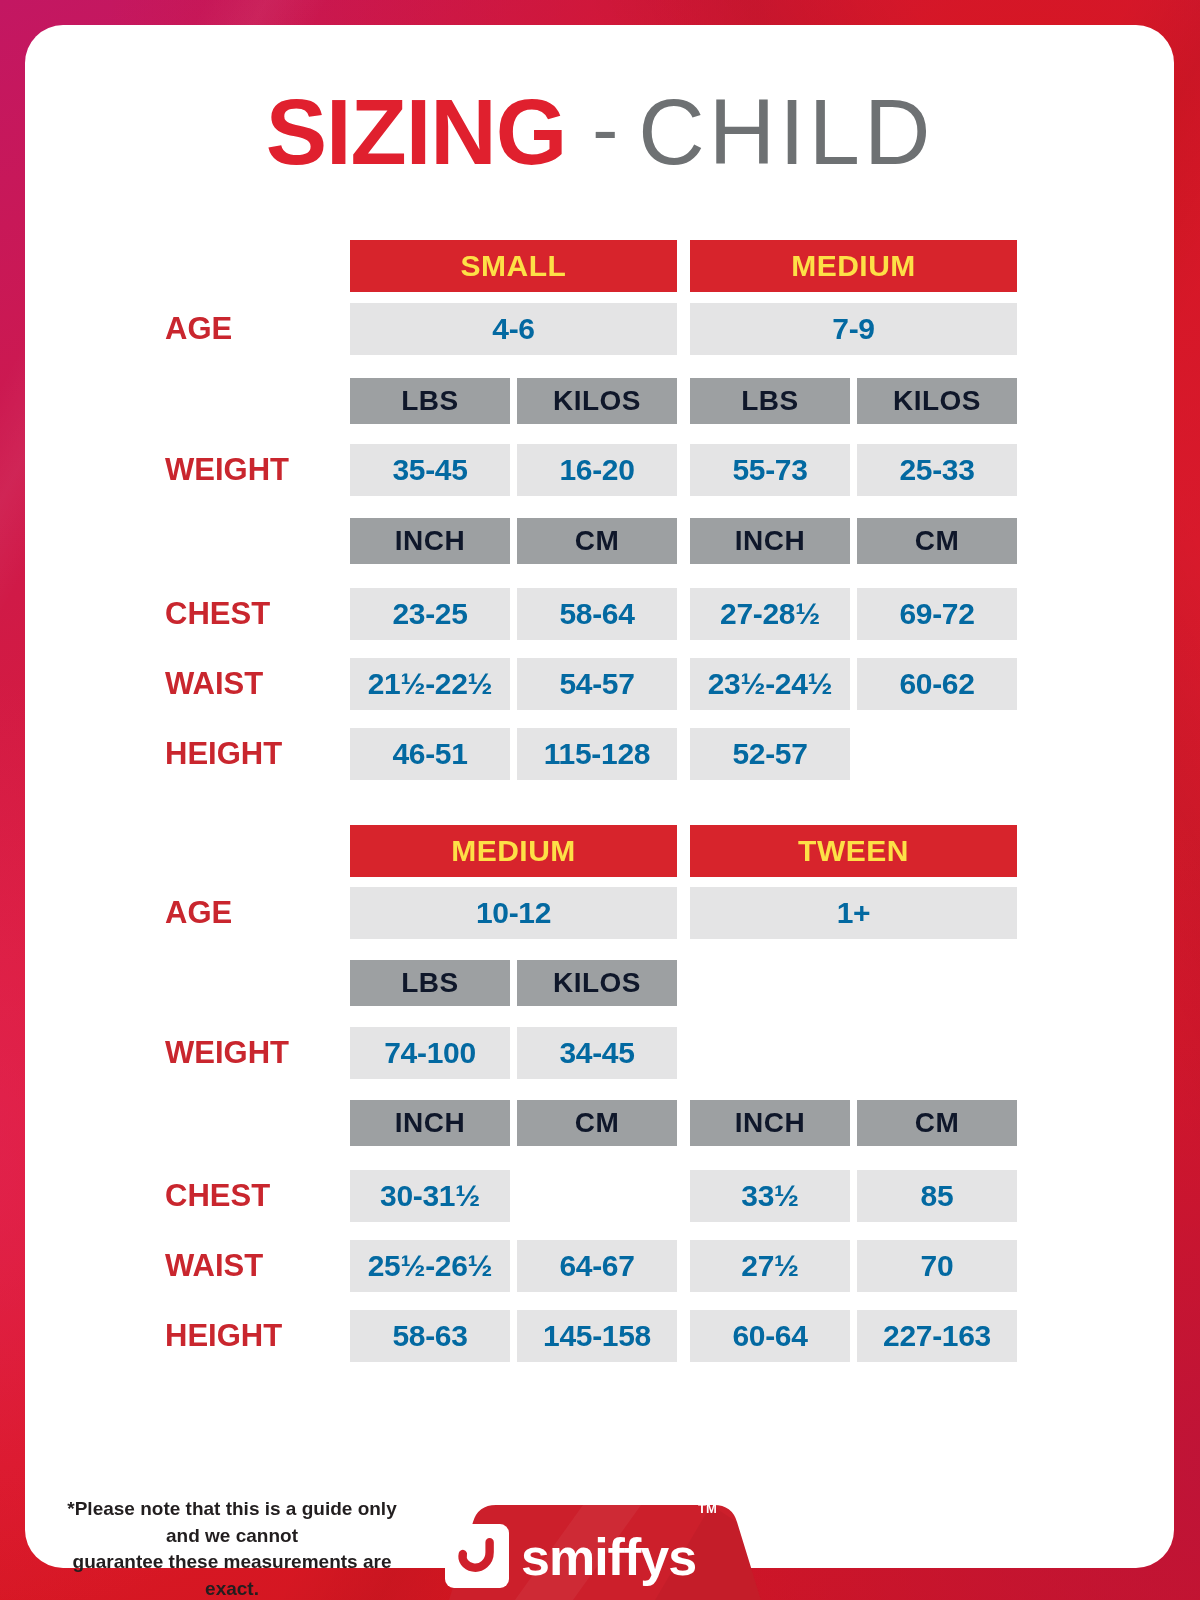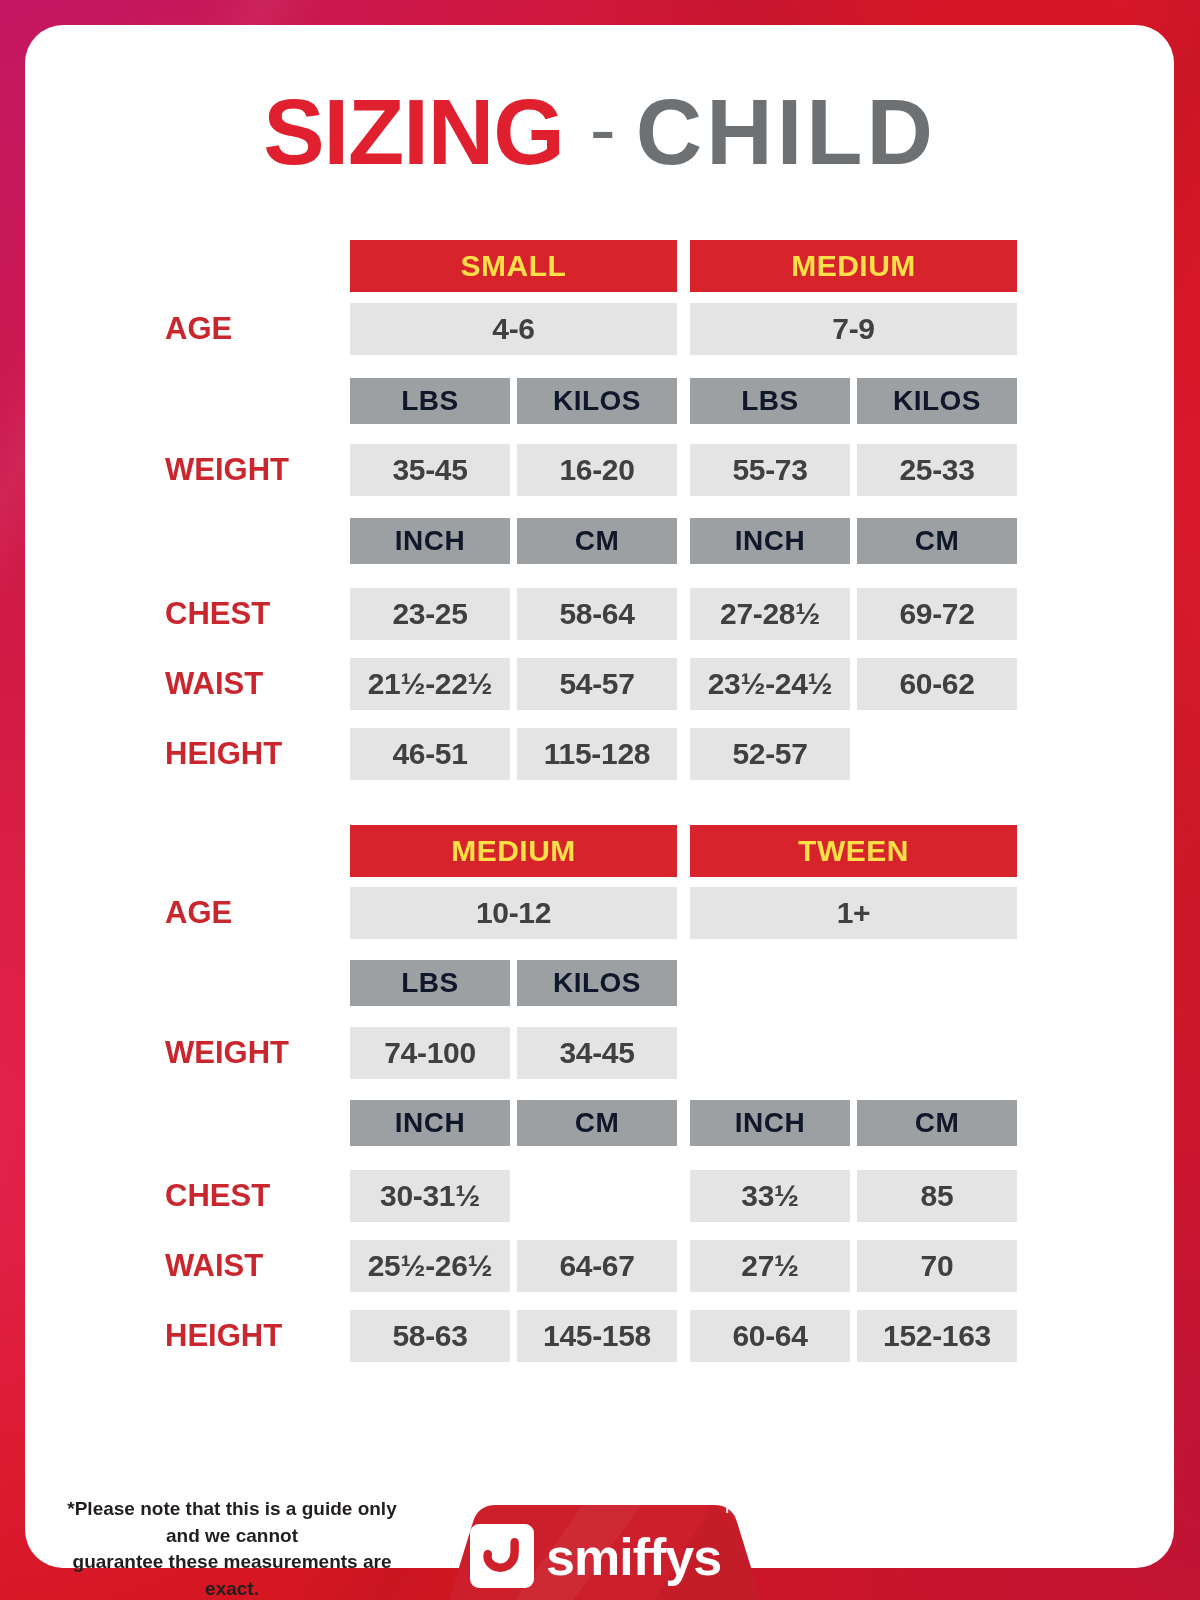--- a/index.html
+++ b/index.html
@@ -22,45 +22,45 @@
     position:absolute;left:25px;top:25px;right:26px;bottom:32px;
     background:#FFFFFF;border-radius:38px;
   }
   
   .title{
     position:absolute;left:0;right:0;top:82px;height:100px;
     display:flex;align-items:center;justify-content:center;
   }
   .t-red{font-size:92px;font-weight:700;color:#E0202E;letter-spacing:-1px;}
   .t-sep{font-size:78px;font-weight:400;color:#6E7173;margin:0 20px 6px 26px;}
-  .t-gray{font-size:92px;font-weight:700;color:#6E7173;letter-spacing:4px;}
+  .t-gray{font-size:92px;font-weight:400;color:#6E7173;letter-spacing:4px;}
   
   .tablezone{position:absolute;inset:0;}
   .row{position:absolute;left:0;width:100%;}
   .cell{
     position:absolute;top:0;bottom:0;
     display:flex;align-items:center;justify-content:center;
     font-weight:700;letter-spacing:-0.3px;
   }
   .lab{left:165px;width:180px;justify-content:flex-start;color:#C9262E;font-size:31px;letter-spacing:0;}
   .c1{left:350px;width:160px}.c2{left:517px;width:160px}
   .c3{left:690px;width:160px}.c4{left:857px;width:160px}
   .s1{left:350px;width:327px}.s2{left:690px;width:327px}
   .hdr-red{background:#D7242C;color:#fde047;font-size:30px;letter-spacing:.5px;}
   .hdr-gray{background:#9DA0A2;color:#0f172a;font-size:28px;letter-spacing:.5px;}
-  .val{background:#E4E4E5;color:#404040;font-size:30px;}
+  .val{background:#E4E4E5;color:#0369a1;font-size:30px;}
   
   .note{
     position:absolute;left:58px;top:1496px;width:348px;
     text-align:center;font-size:19px;font-weight:700;color:#221E1F;line-height:1.4;
   }
   .plaque{position:absolute;left:445px;top:1505px;width:320px;height:95px;}
   .plaque svg.bgshape{position:absolute;left:0;top:0;}
   .plaque-content{
-    position:absolute;inset:0;display:flex;align-items:center;justify-content:center;
+    position:absolute;inset:0;display:flex;align-items:center;justify-content:flex-start;
     padding-top:6px;box-sizing:border-box;
   }
   .smilebox{
     width:64px;height:64px;background:#FFFFFF;border-radius:9px;flex:none;
     display:flex;align-items:center;justify-content:center;
   }
   .logotext{
     font-size:52px;font-weight:700;color:#FFFFFF;margin-left:12px;
     letter-spacing:-1px;position:relative;top:1px;
   }
@@ -166,21 +166,21 @@
       <div class="cell c1 val">25½-26½</div>
       <div class="cell c2 val">64-67</div>
       <div class="cell c3 val">27½</div>
       <div class="cell c4 val">70</div>
     </div>
     <div class="row" style="top:1310px;height:52px">
       <div class="cell lab">HEIGHT</div>
       <div class="cell c1 val">58-63</div>
       <div class="cell c2 val">145-158</div>
       <div class="cell c3 val">60-64</div>
-      <div class="cell c4 val">152-163</div>
+      <div class="cell c4 val">227-163</div>
     </div>
   </div>
 
   <div class="note">
     <div>*Please note that this is a guide only and we cannot</div>
     <div>guarantee these measurements are exact.</div>
   </div>
 
   <div class="plaque">
     <svg class="bgshape" width="320" height="95" viewBox="0 0 320 95">

